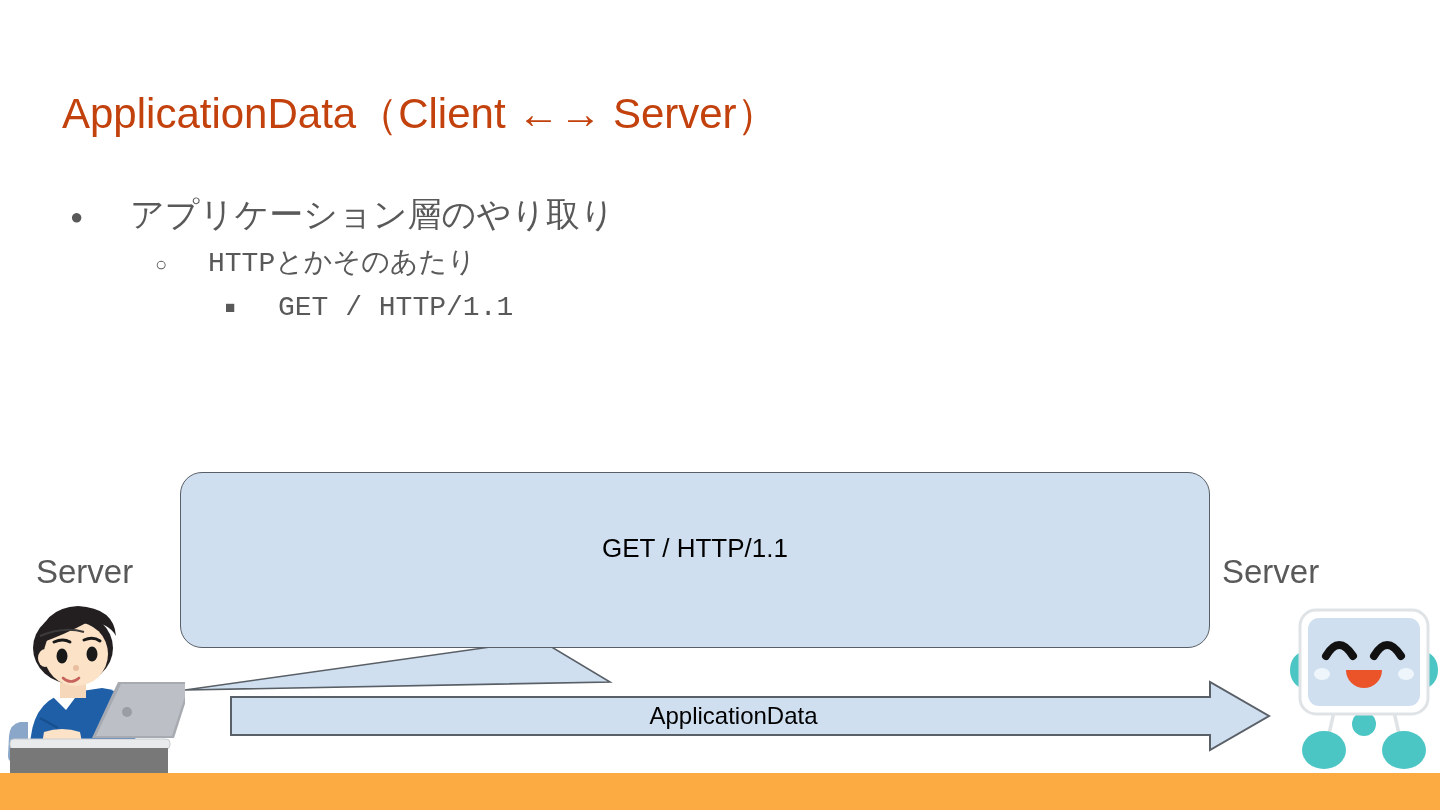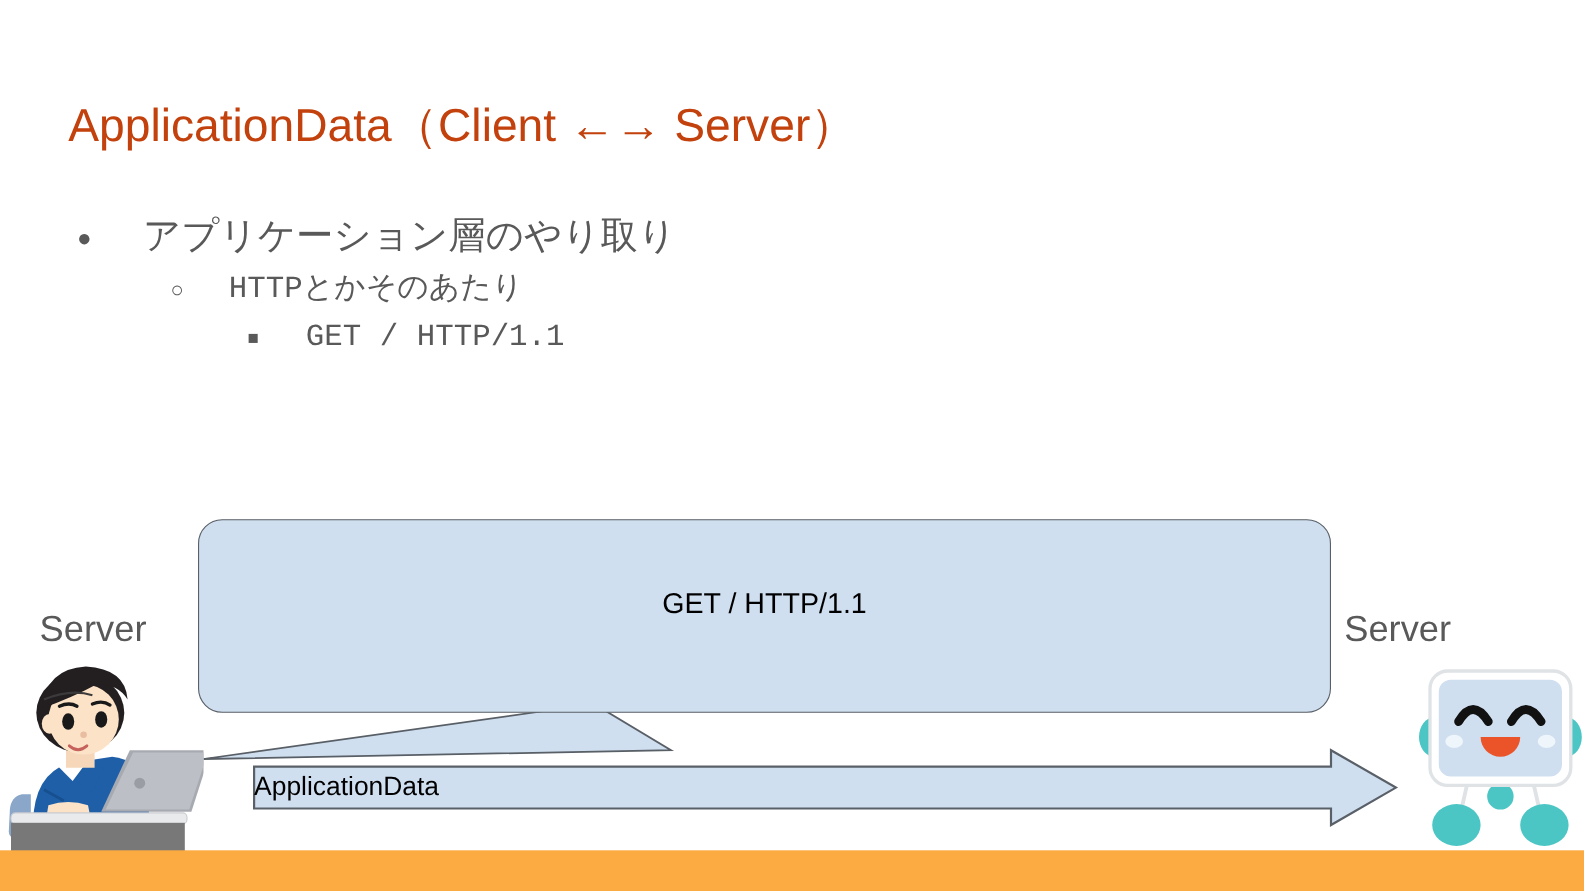--- a/index.html
+++ b/index.html
@@ -116,21 +116,21 @@
     top: 676px;
     width: 1050px;
     height: 80px;
     z-index: 2;
   }
   .arrow-label {
     position: absolute;
     left: 231px;
     top: 702px;
     width: 1005px;
-    text-align: left;
+    text-align: center;
     font-size: 24px;
     color: #000000;
     z-index: 5;
     pointer-events: none;
   }
 
   
   .client-illustration {
     position: absolute;
     left: 0px;

